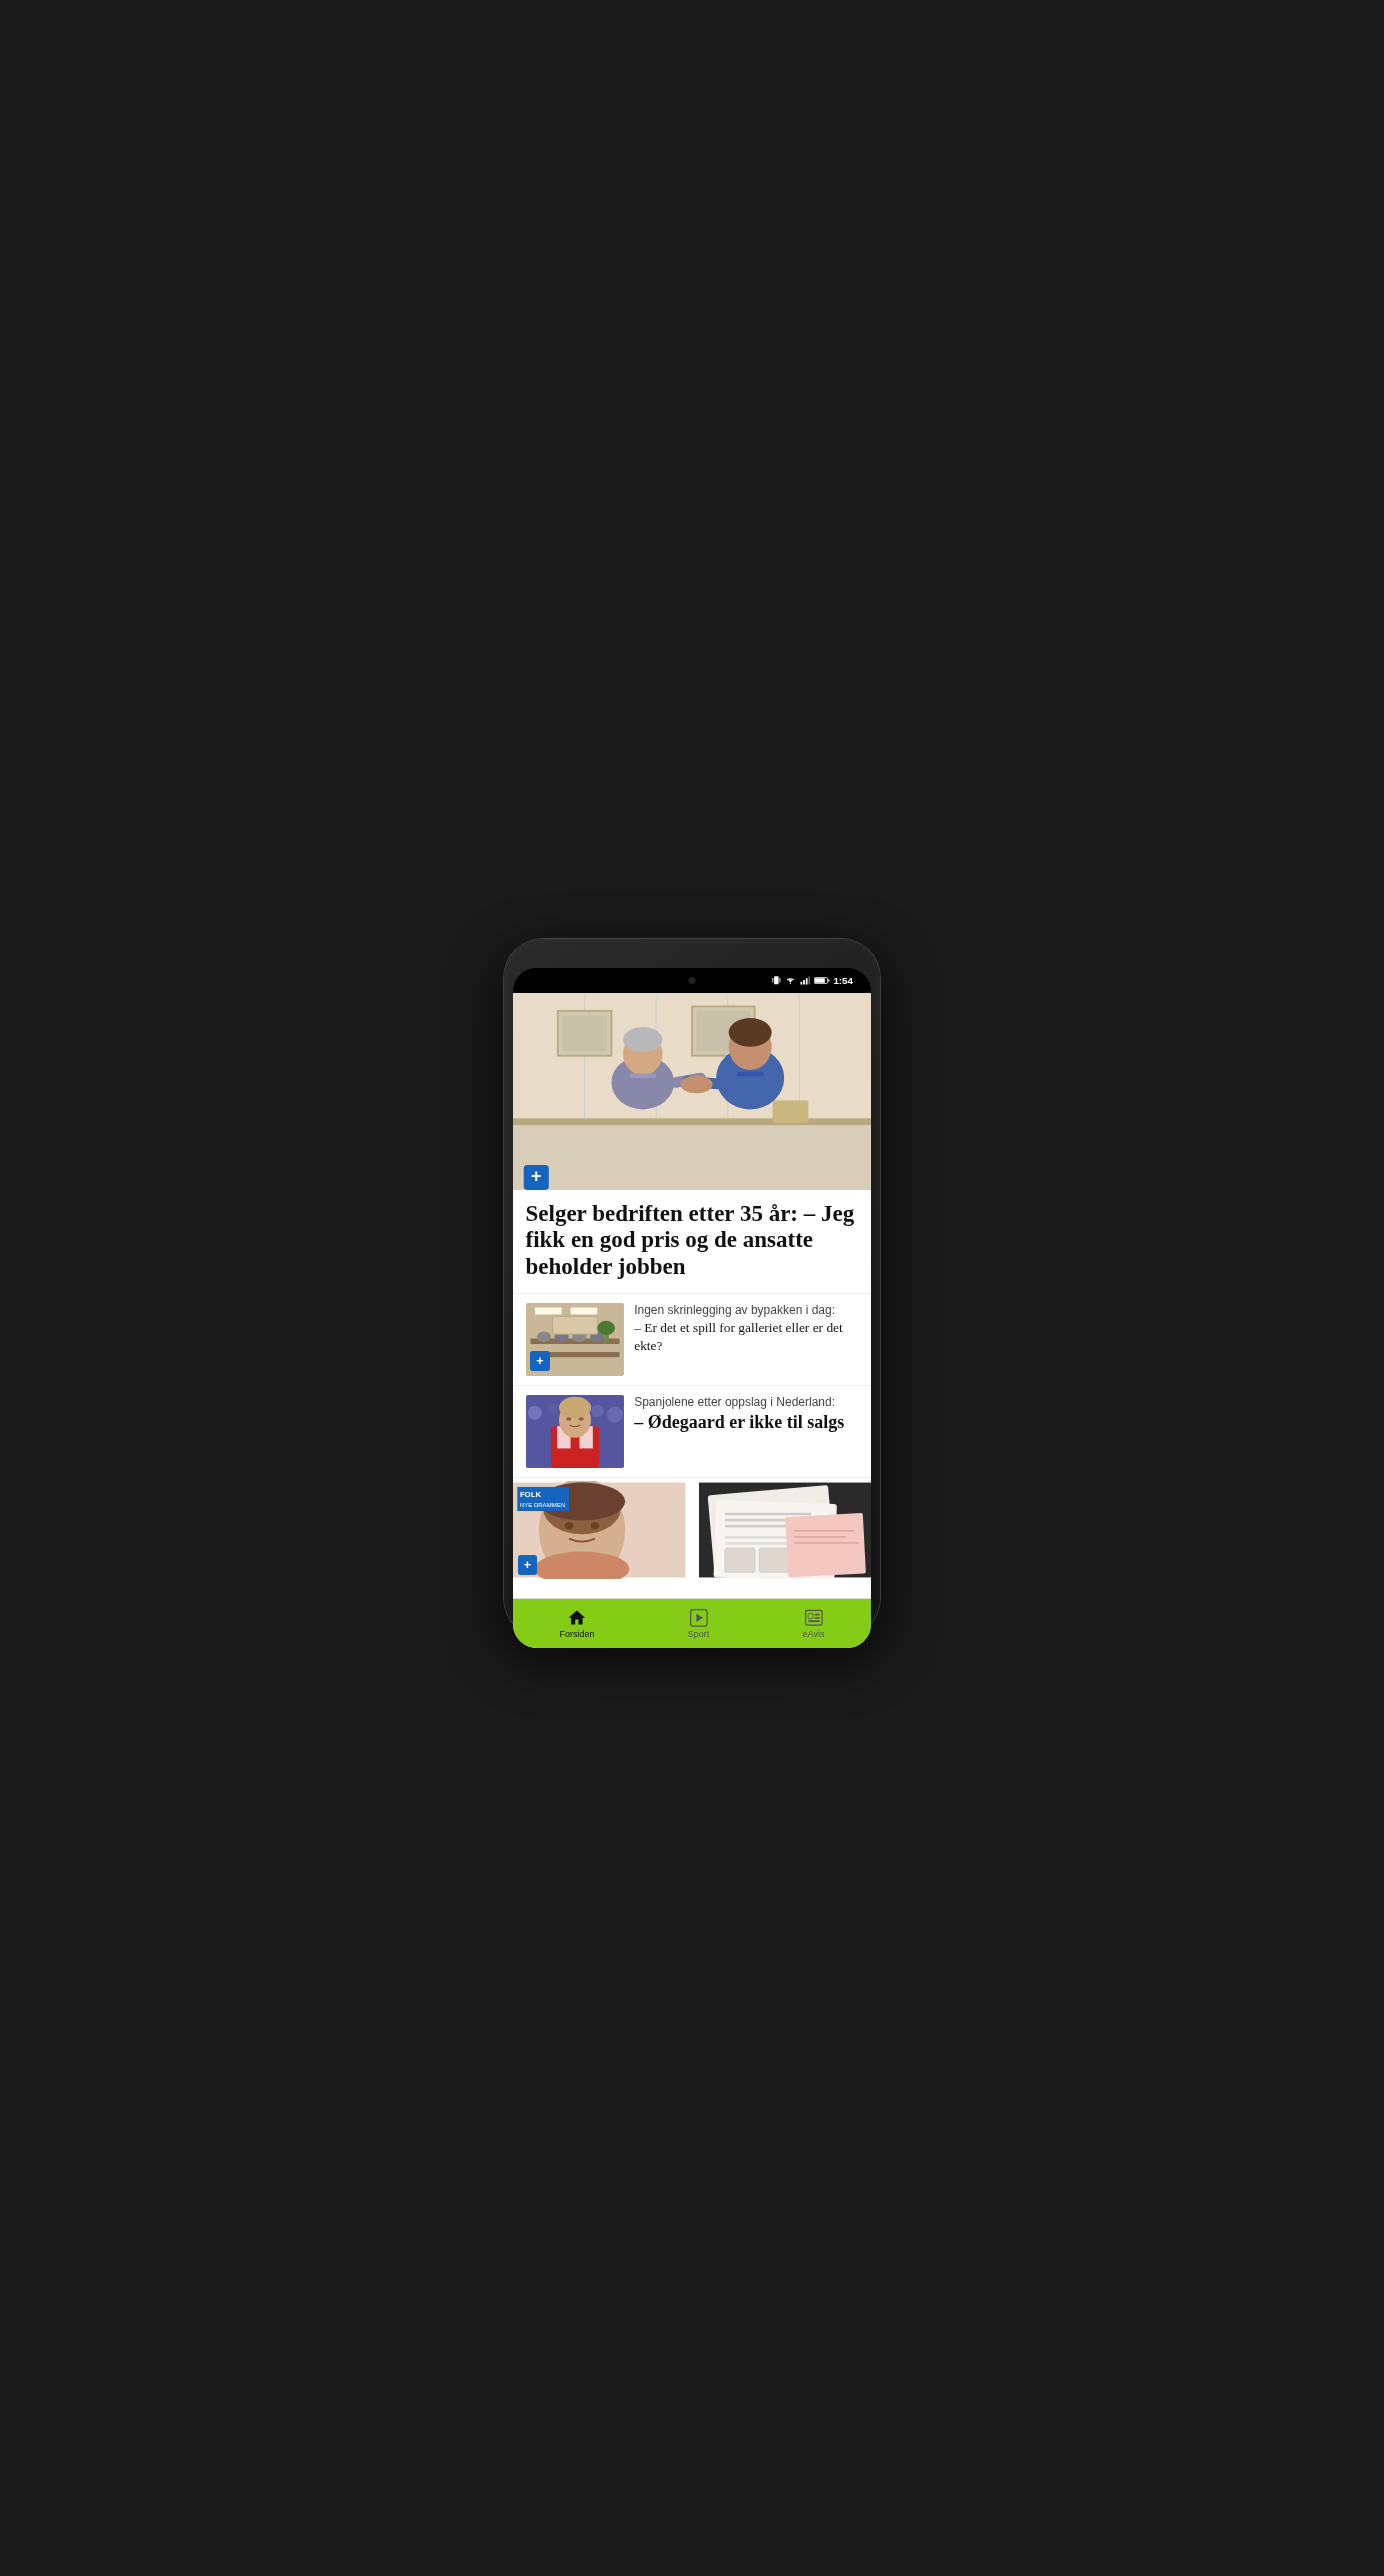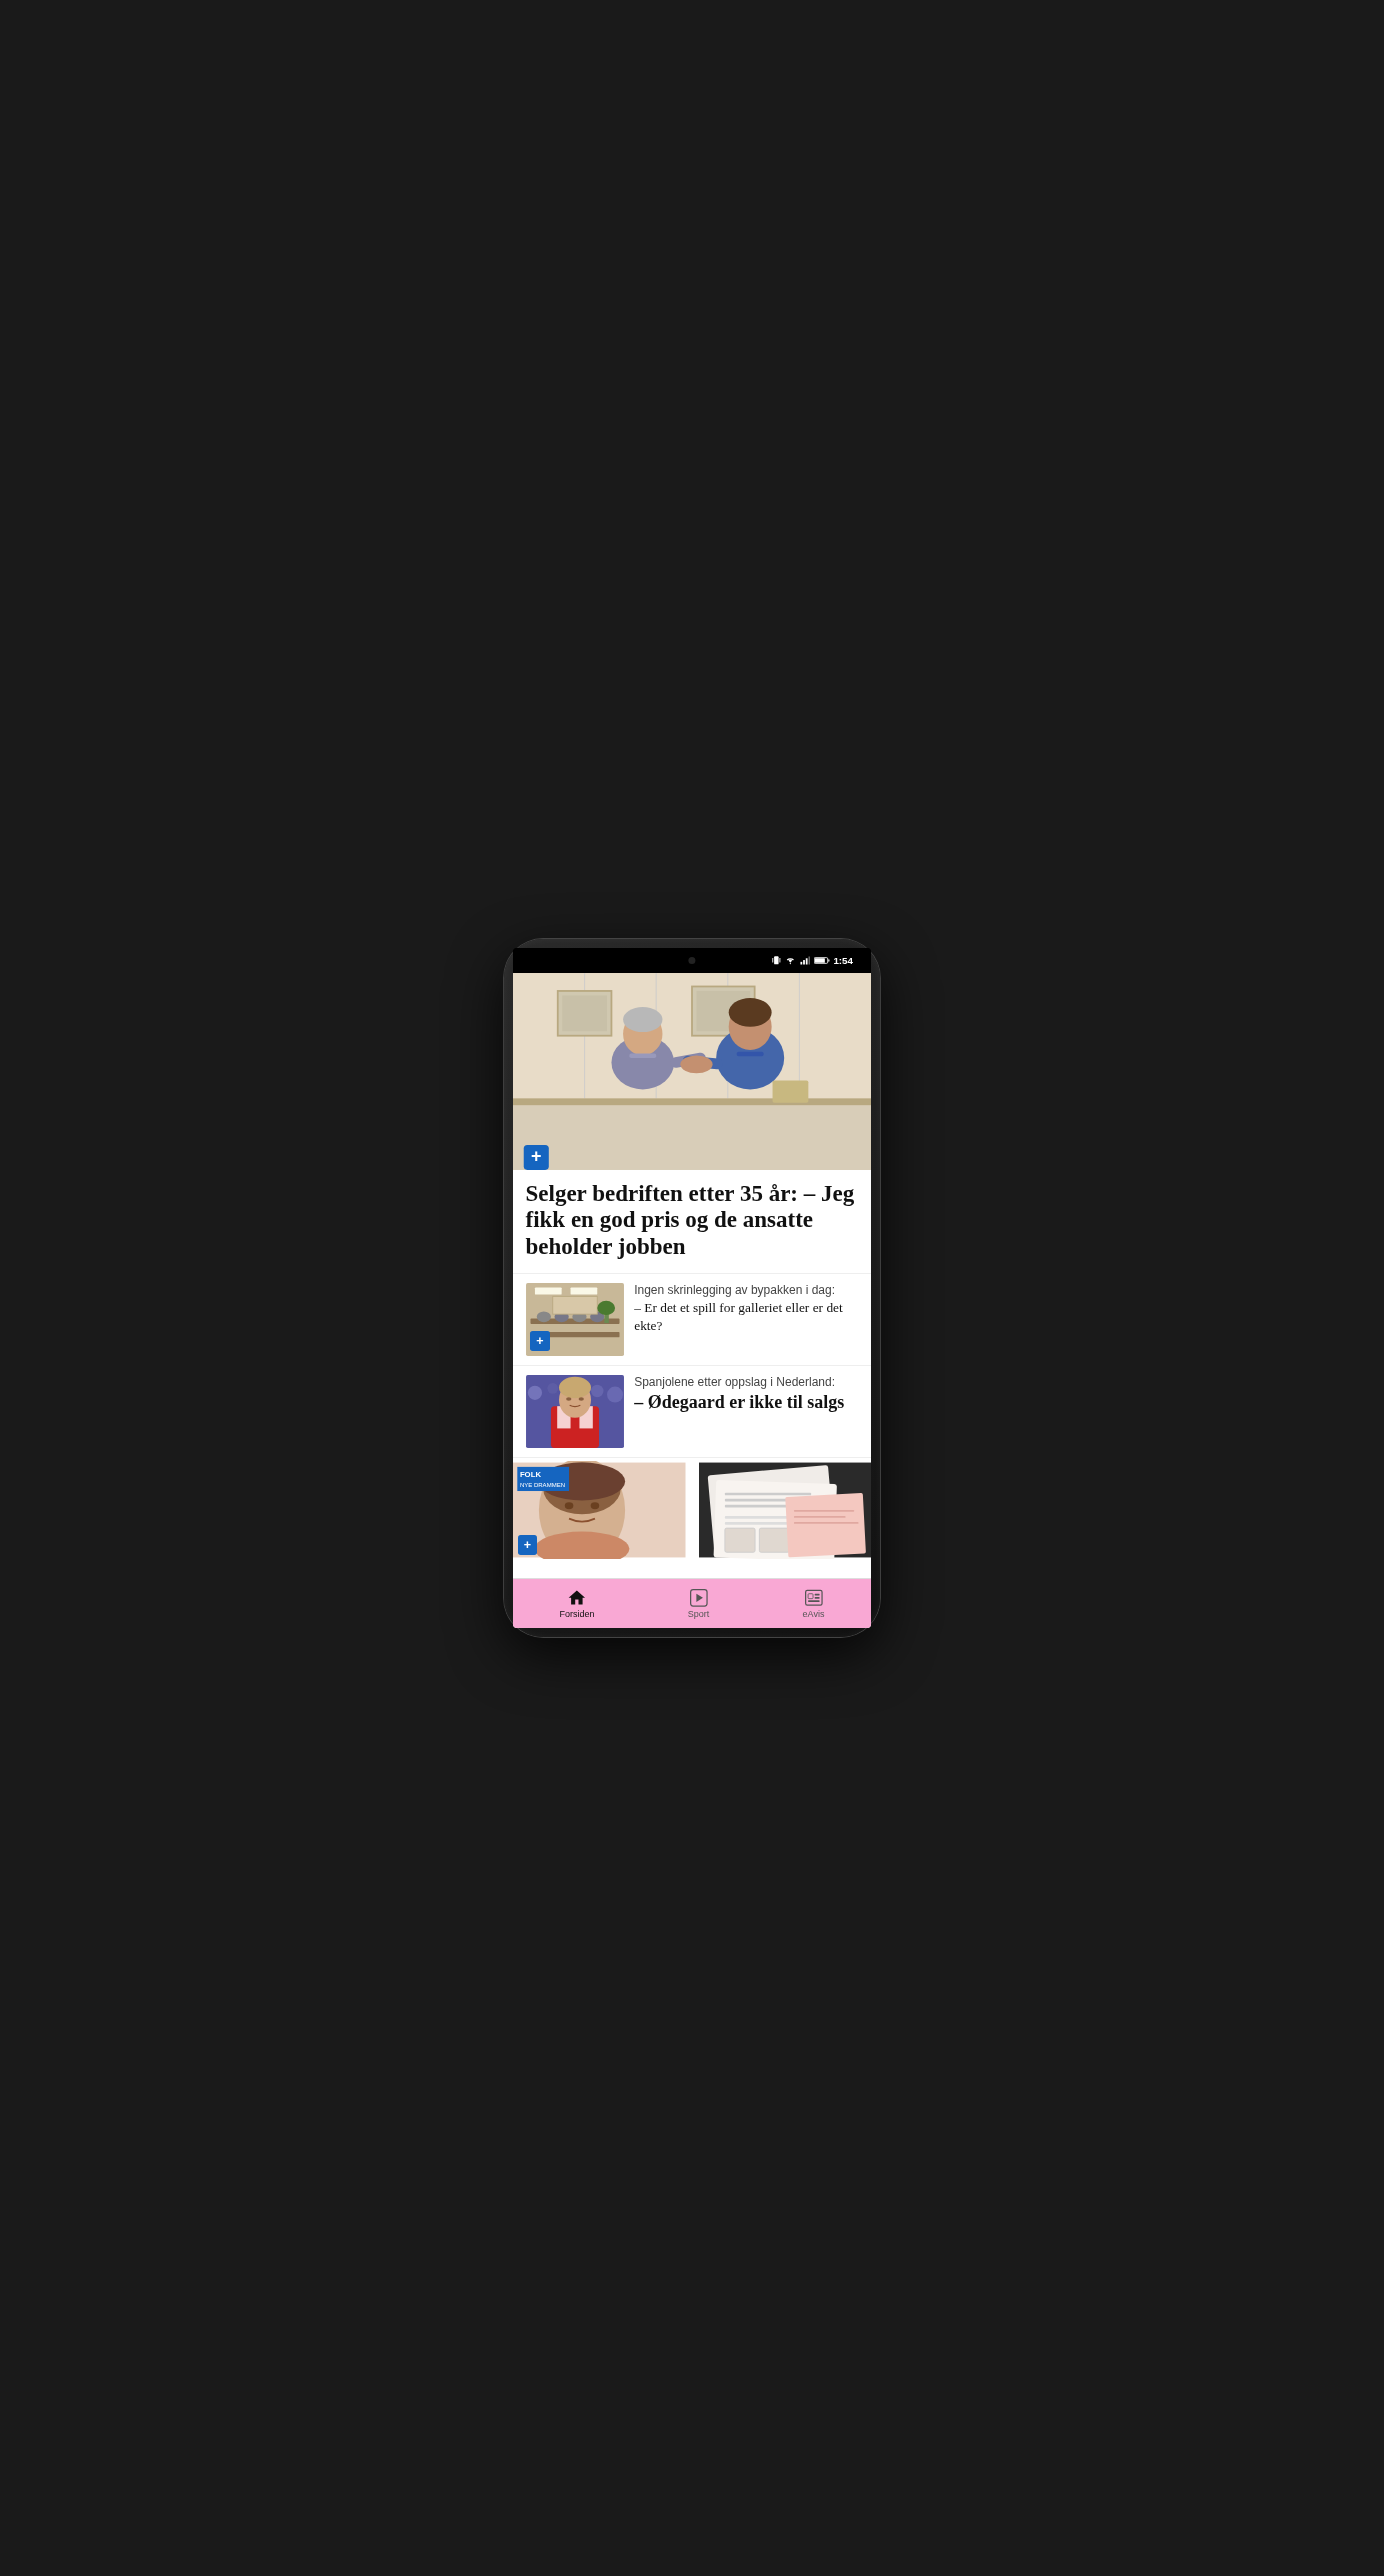--- a/index.html
+++ b/index.html
@@ -21,23 +21,24 @@
       border-radius: 39px;
       padding: 9px;
       box-shadow: 0 0 0 0.9px #444, 0 18px 54px rgba(0,0,0,0.8), inset 0 0 9px rgba(255,255,255,0.05);
       position: relative;
     }
 
     .phone-inner {
       width: 100%;
       height: 100%;
       background: #000;
-      border-radius: 4px;
+      border-radius: 24px;
       overflow: hidden;
       position: relative;
+      margin-top: 20px;
     }
 
     
     .phone-top-bar {
       position: absolute;
       top: 0;
       left: 0;
       right: 0;
       height: 25px;
       background: #000;
@@ -202,21 +203,21 @@
       align-items: center;
       justify-content: center;
       color: white;
       font-size: 12.5px;
       font-weight: bold;
     }
 
     
     .bottom-nav {
       height: 50px;
-      background: #f9a8d4;
+      background: #84cc16;
       border-top: 0.9px solid #ddd;
       display: flex;
       align-items: center;
       justify-content: space-around;
       flex-shrink: 0;
     }
 
     .nav-item {
       display: flex;
       flex-direction: column;

